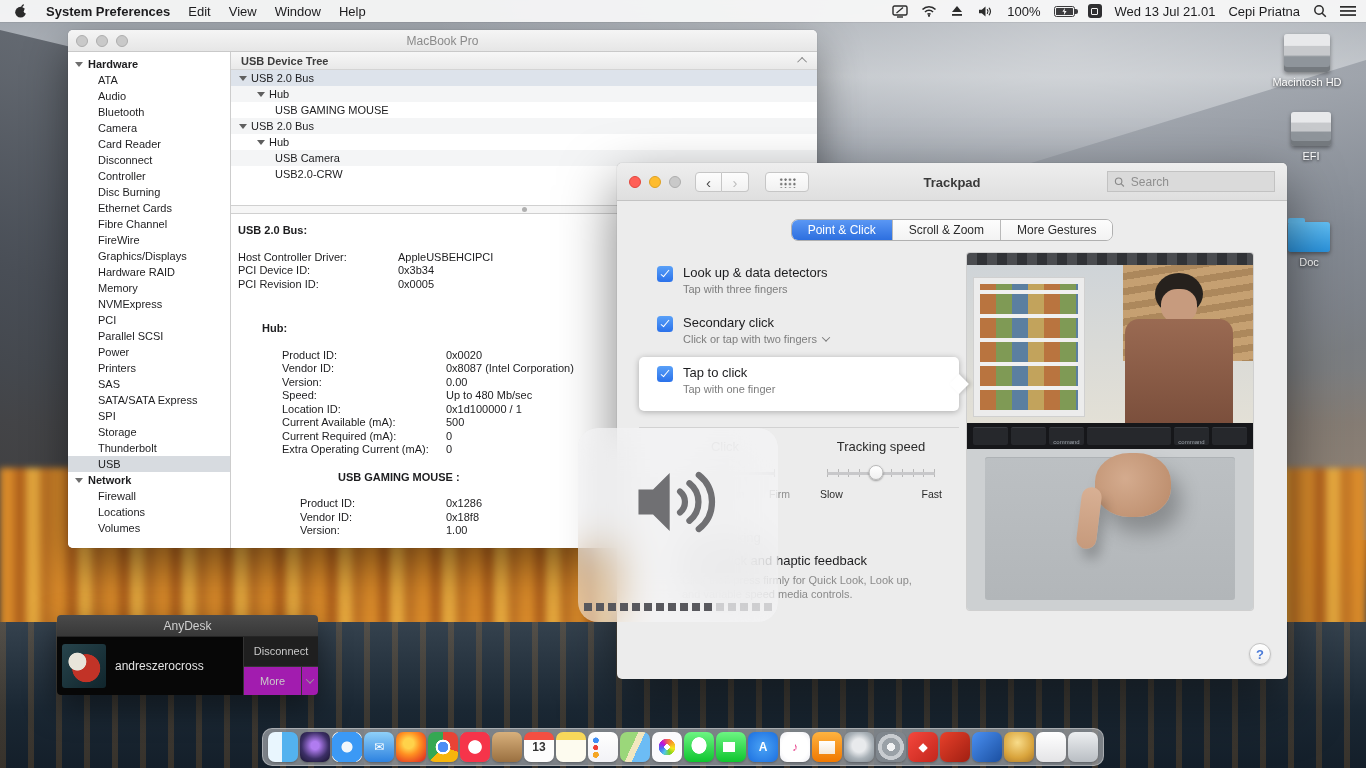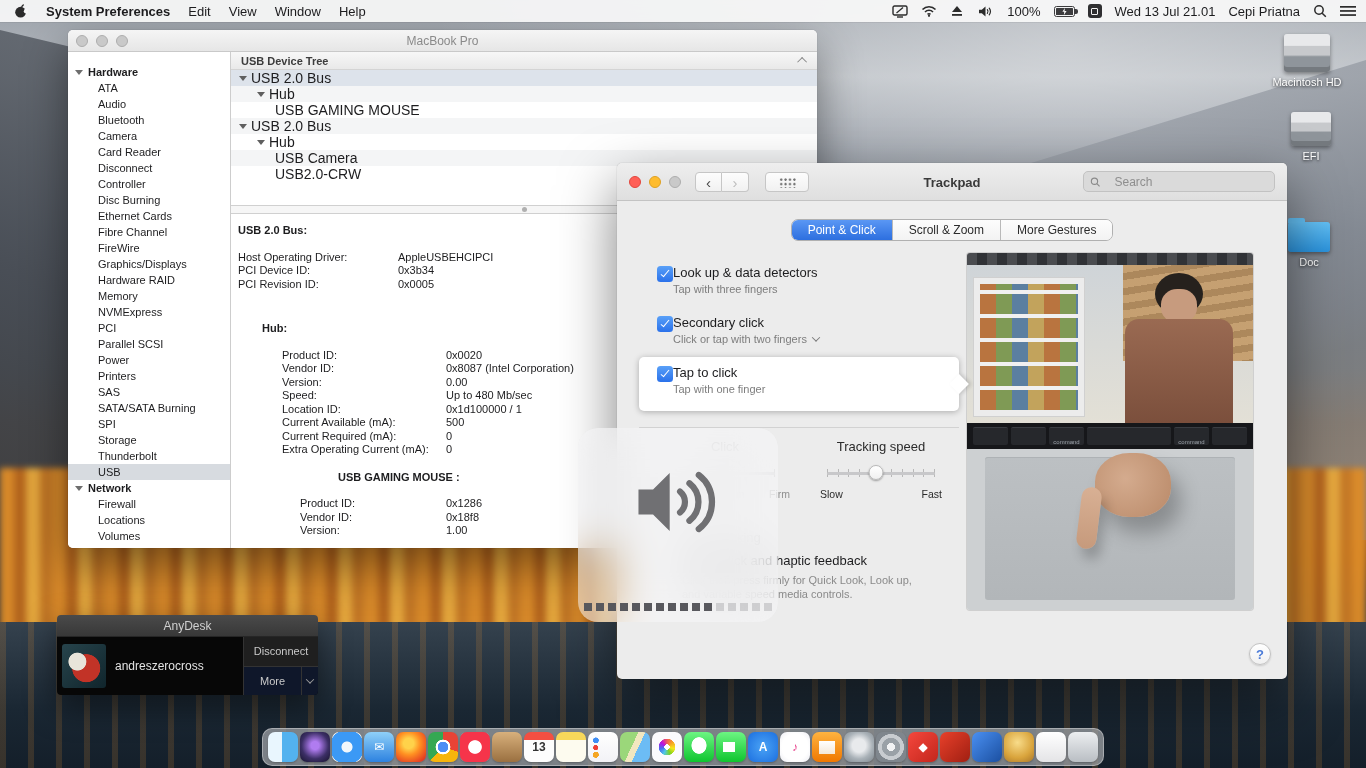--- a/index.html
+++ b/index.html
@@ -49,32 +49,32 @@
 
   
   #sysinfo{position:absolute;left:68px;top:30px;width:749px;height:518px;z-index:10;
     background:#fff;border-radius:5px;overflow:hidden;
     box-shadow:0 18px 45px rgba(0,0,0,.45),0 0 1px rgba(0,0,0,.4);
     display:flex;flex-direction:column;}
   #sysinfo .titlebar{height:22px;flex:none;background:linear-gradient(#f5f5f5,#e6e6e6);
     border-bottom:1px solid #c9c9c9;display:flex;align-items:center;padding:0 8px;position:relative;}
   #sysinfo .wtitle{position:absolute;left:0;right:0;text-align:center;font-size:12px;color:#8a8a8a;}
   #sysinfo .si-body{flex:1;display:flex;min-height:0;}
-  .si-side{width:163px;flex:none;border-right:1px solid #cdcdcd;background:#fff;overflow:hidden;padding-top:12px;}
+  .si-side{width:163px;flex:none;border-right:1px solid #cdcdcd;background:#fff;overflow:hidden;padding-top:4px;}
   .side-row{height:16px;display:flex;align-items:center;padding-left:30px;font-size:11px;color:#1d1d1f;white-space:nowrap;}
   .side-row.hdr{padding-left:7px;font-weight:bold;}
   .side-row .tri{display:none;}
   .side-row.hdr .tri{display:inline-block;width:0;height:0;border-left:4px solid transparent;border-right:4px solid transparent;border-top:5px solid #6e6e6e;margin-right:5px;}
   .side-row.sel{background:#d7dbe0;}
   .si-main{flex:1;display:flex;flex-direction:column;min-width:0;}
   .tree-header{height:18px;flex:none;background:linear-gradient(#f7f7f7,#e9e9e9);border-bottom:1px solid #d4d4d4;
     display:flex;align-items:center;padding:0 10px;font-size:11px;font-weight:bold;color:#3c3c3c;}
   .chev-up{margin-left:auto;width:7px;height:7px;border-left:1.6px solid #8a8a8a;border-top:1.6px solid #8a8a8a;transform:rotate(45deg) translateY(2px);}
   .tree-rows{height:135px;flex:none;overflow:hidden;background:#fff;}
-  .tree-row{height:16px;display:flex;align-items:center;font-size:14px;color:#1d1d1f;}
+  .tree-row{height:16px;display:flex;align-items:center;font-size:11px;color:#1d1d1f;}
   .tree-rows > .tree-row:nth-child(even){background:#f4f5f6;}
   .tree-row.ind0{padding-left:8px;}.tree-row.ind1{padding-left:26px;}.tree-row.ind2{padding-left:44px;}
   .tree-row .tri{display:none;}
   .tree-row.disc .tri{display:inline-block;width:0;height:0;border-left:4px solid transparent;border-right:4px solid transparent;border-top:5px solid #5f5f5f;margin-right:4px;}
   .tree-row.sel{background:#dde3eb !important;}
   .splitter{height:9px;flex:none;background:#f6f6f6;border-top:1px solid #d0d0d0;border-bottom:1px solid #d0d0d0;position:relative;}
   .splitter .dot{position:absolute;left:50%;top:50%;width:5px;height:5px;margin:-2.5px;border-radius:50%;background:#b0b0b0;}
   .si-details{flex:1;background:#fff;font-size:11px;line-height:13.5px;overflow:hidden;padding-top:10px;}
   .sec-title{font-weight:bold;margin-bottom:13px;}
   .sec-bus .sec-title{padding-left:7px;}
@@ -100,22 +100,22 @@
   .navbtn{width:27px;height:20px;background:linear-gradient(#fdfdfd,#f1f1f1);border:1px solid #c6c6c6;
     display:flex;align-items:center;justify-content:center;font-size:15px;line-height:1;}
   .navbtn.back{border-radius:4px 0 0 4px;color:#4a4a4a;}
   .navbtn.fwd{border-radius:0 4px 4px 0;border-left:none;color:#bdbdbd;}
   .gridbtn{position:absolute;left:148px;top:9px;width:44px;height:20px;border:1px solid #c6c6c6;border-radius:4px;
     background:linear-gradient(#fdfdfd,#f1f1f1);display:flex;align-items:center;justify-content:center;}
   .gridbtn .dots{width:17px;height:11px;
     background-image:radial-gradient(circle,#6f6f6f 1.1px,transparent 1.3px);background-size:4.4px 4.4px;background-position:0 .5px;}
   #trackpad .wtitle{position:absolute;left:0;right:0;top:0;height:38px;display:flex;align-items:center;justify-content:center;
     font-size:13px;font-weight:bold;color:#3a3a3a;pointer-events:none;}
-  .searchfield{position:absolute;right:12px;top:8px;width:192px;height:21px;border-radius:5px;
-    background:#dadada;border:1px solid #c2c2c2;display:flex;align-items:center;padding:0 6px;gap:12px;}
+  .searchfield{position:absolute;right:12px;top:8px;width:168px;height:21px;border-radius:0;
+    background:#dadada;border:1px solid #c2c2c2;display:flex;align-items:center;padding:0 6px;gap:4px;}
   .searchfield input{border:none;background:transparent;outline:none;font-size:12px;color:#555;width:100%;
     font-family:"Liberation Sans","DejaVu Sans",sans-serif;}
   .searchfield input::placeholder{color:#8e8e8e;}
 
   .tabsrow{position:absolute;left:0;right:0;top:56px;display:flex;justify-content:center;}
   .tabs{display:inline-flex;border:1px solid #b0b0b0;border-radius:7px;overflow:hidden;background:#fcfcfc;}
   .tab{padding:3px 16px;font-size:12px;color:#2b2b2b;background:linear-gradient(#fdfdfd,#f3f3f3);border-right:1px solid #b9b9b9;}
   .tab:last-child{border-right:none;}
   .tab.sel{background:linear-gradient(#5a97f4,#2d6fdf);color:#fff;}
 
@@ -123,21 +123,21 @@
     box-shadow:0 1px 6px rgba(0,0,0,.28);z-index:1;}
   .opt-card-arrow{position:absolute;left:335px;top:214px;width:14px;height:14px;background:#fff;transform:rotate(45deg);
     box-shadow:2px -2px 4px rgba(0,0,0,.15);z-index:1;}
   .opts{position:absolute;left:40px;top:102px;width:300px;z-index:2;}
   .opt{height:50px;display:flex;align-items:flex-start;}
   .cb{width:16px;height:16px;border-radius:3.5px;background:#fff;border:1px solid #bfbfbf;flex:none;margin-top:1px;}
   .cb.on{background:linear-gradient(#59a0f8,#2a71ea);border:none;}
   .cb .tick{display:none;}
   .cb.on .tick{display:block;width:4px;height:9px;border-right:1.8px solid #fff;border-bottom:1.8px solid #fff;transform:rotate(40deg);margin:2px 0 0 5.5px;}
   .cb.small{width:14px;height:14px;}
-  .opt-text{}
+  .opt-text{margin-left:10px;}
   .opt-title{font-size:13px;color:#1d1d1f;}
   .opt-sub{font-size:11px;color:#7d7d7d;margin-top:3px;display:flex;align-items:center;}
   .dd-chev{display:none;width:6px;height:6px;border-right:1.5px solid #7a7a7a;border-bottom:1.5px solid #7a7a7a;transform:rotate(45deg) translate(-1px,-1px);margin-left:6px;}
   .opt.dd .dd-chev{display:inline-block;}
 
   .hdivider{position:absolute;left:22px;top:264px;width:320px;height:1px;background:#d2d2d2;}
 
   .slider-group{position:absolute;text-align:center;}
   .sg-click{left:36px;top:276px;width:144px;color:#8f8f8f;}
   .sg-track{left:196px;top:276px;width:136px;color:#2b2b2b;}
@@ -207,21 +207,21 @@
   #anydesk .ad-body{flex:1;display:flex;background:#070707;}
   .ad-user{flex:1;display:flex;align-items:center;gap:9px;padding-left:5px;}
   .ad-avatar{width:44px;height:44px;border-radius:3px;flex:none;
     background:radial-gradient(circle at 35% 40%,#e8e4da 0 22%,transparent 24%),
     radial-gradient(circle at 55% 55%,#c23327 0 40%,transparent 42%),
     linear-gradient(135deg,#27444c,#10252c);}
   .ad-name{font-size:12px;color:#e2e2e2;}
   .ad-actions{width:75px;flex:none;display:flex;flex-direction:column;border-left:1px solid #333;}
   .ad-btn{flex:1;display:flex;align-items:center;justify-content:center;font-size:11px;color:#c9c9c9;background:#1f1f1f;}
   .ad-btn.disconnect{border-bottom:1px solid #333;}
-  .ad-more{flex:1;display:flex;background:#0f172a;}
+  .ad-more{flex:1;display:flex;background:#a21caf;}
   .ad-more .lbl{flex:1;display:flex;align-items:center;justify-content:center;font-size:11px;color:#c9c9c9;}
   .ad-more .dd{width:17px;border-left:1px solid #333;display:flex;align-items:center;justify-content:center;}
   .chev-dn{width:6px;height:6px;border-right:1.5px solid #9a9a9a;border-bottom:1.5px solid #9a9a9a;transform:rotate(45deg) translate(-1px,-1px);}
 
   
   .dicon{position:absolute;width:90px;text-align:center;z-index:5;}
   .dicon .lbl{margin-top:4px;font-size:11px;color:#fff;text-shadow:0 1px 3px rgba(0,0,0,.85);}
   .drive{width:46px;height:38px;margin:0 auto;border-radius:3px;
     background:linear-gradient(180deg,#e8e9eb 0 30%,#c7c9cc 32% 55%,#8f959b 60% 100%);
     box-shadow:inset 0 -5px 0 rgba(0,0,0,.18),0 2px 4px rgba(0,0,0,.4);}
@@ -374,21 +374,21 @@
           <span>Printers</span>
         </div>
 
         <div class="side-row">
 
           <span>SAS</span>
         </div>
 
         <div class="side-row">
 
-          <span>SATA/SATA Burning</span>
+          <span>SATA/SATA Express</span>
         </div>
 
         <div class="side-row">
 
           <span>SPI</span>
         </div>
 
         <div class="side-row">
 
           <span>Storage</span>
@@ -468,21 +468,21 @@
         </div>
       <div class="splitter">
             <span class="dot"></span>
           </div>
       <div class="si-details">
         <div class="sec-bus">
           <div class="sec-title">USB 2.0 Bus:</div>
           <div>
 
               <div class="f-row">
-                <span class="fl">Host Operating Driver:</span>
+                <span class="fl">Host Controller Driver:</span>
                 <span class="fv">AppleUSBEHCIPCI</span>
               </div>
 
               <div class="f-row">
                 <span class="fl">PCI Device ID:</span>
                 <span class="fv">0x3b34</span>
               </div>
 
               <div class="f-row">
                 <span class="fl">PCI Revision ID:</span>

